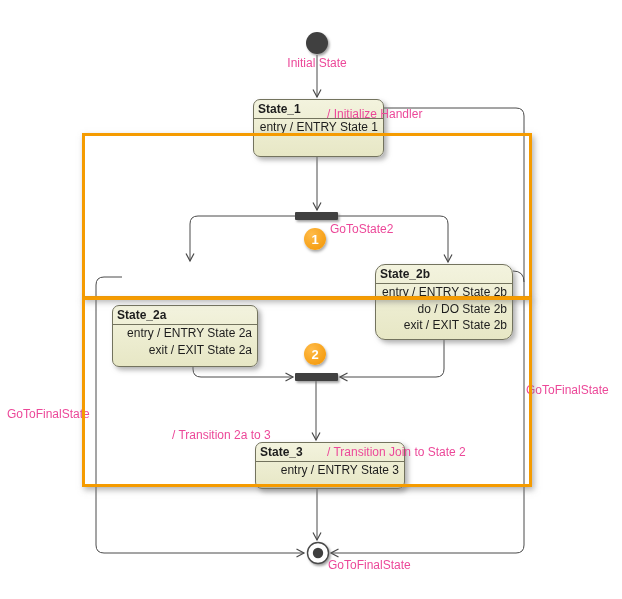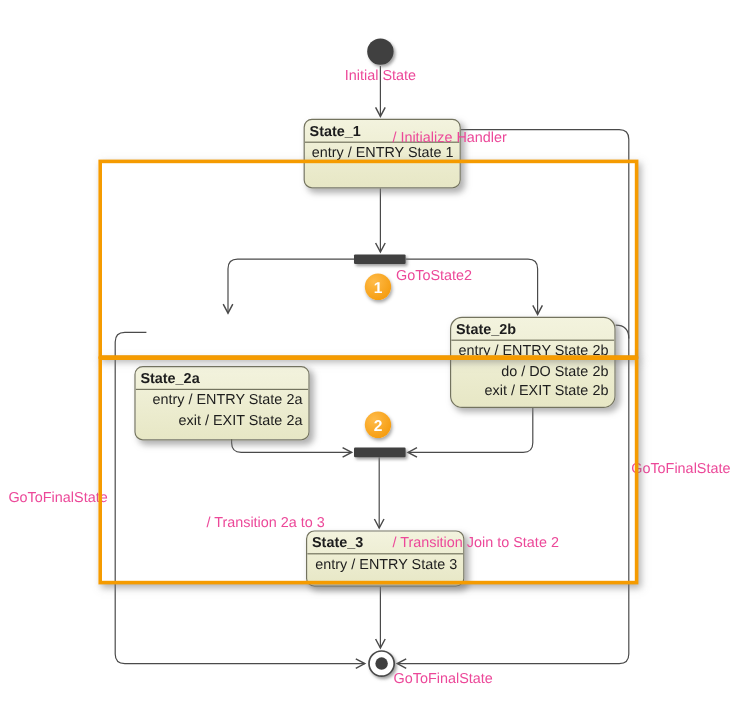--- a/index.html
+++ b/index.html
@@ -99,21 +99,21 @@
     <div class="state-row">exit / EXIT State 2a</div>
   </div>
 
   <div class="state" style="left:375px;top:264px;width:138px;height:76px;border-radius:10px;">
     <div class="state-title">State_2b</div>
     <div class="state-row">entry / ENTRY State 2b</div>
     <div class="state-row">do / DO State 2b</div>
     <div class="state-row">exit / EXIT State 2b</div>
   </div>
 
-  <div class="state" style="left:255px;top:442px;width:132px;height:47px;">
+  <div class="state" style="left:255px;top:442px;width:150px;height:47px;">
     <div class="state-title">State_3</div>
     <div class="state-row">entry / ENTRY State 3</div>
   </div>
 
   <div class="hl" style="left:82px;top:133px;width:450px;height:166px;"></div>
   <div class="hl" style="left:82px;top:297px;width:450px;height:190px;"></div>
 
   <div class="badge" style="left:304px;top:228px;">
     <span>1</span>
   </div>

